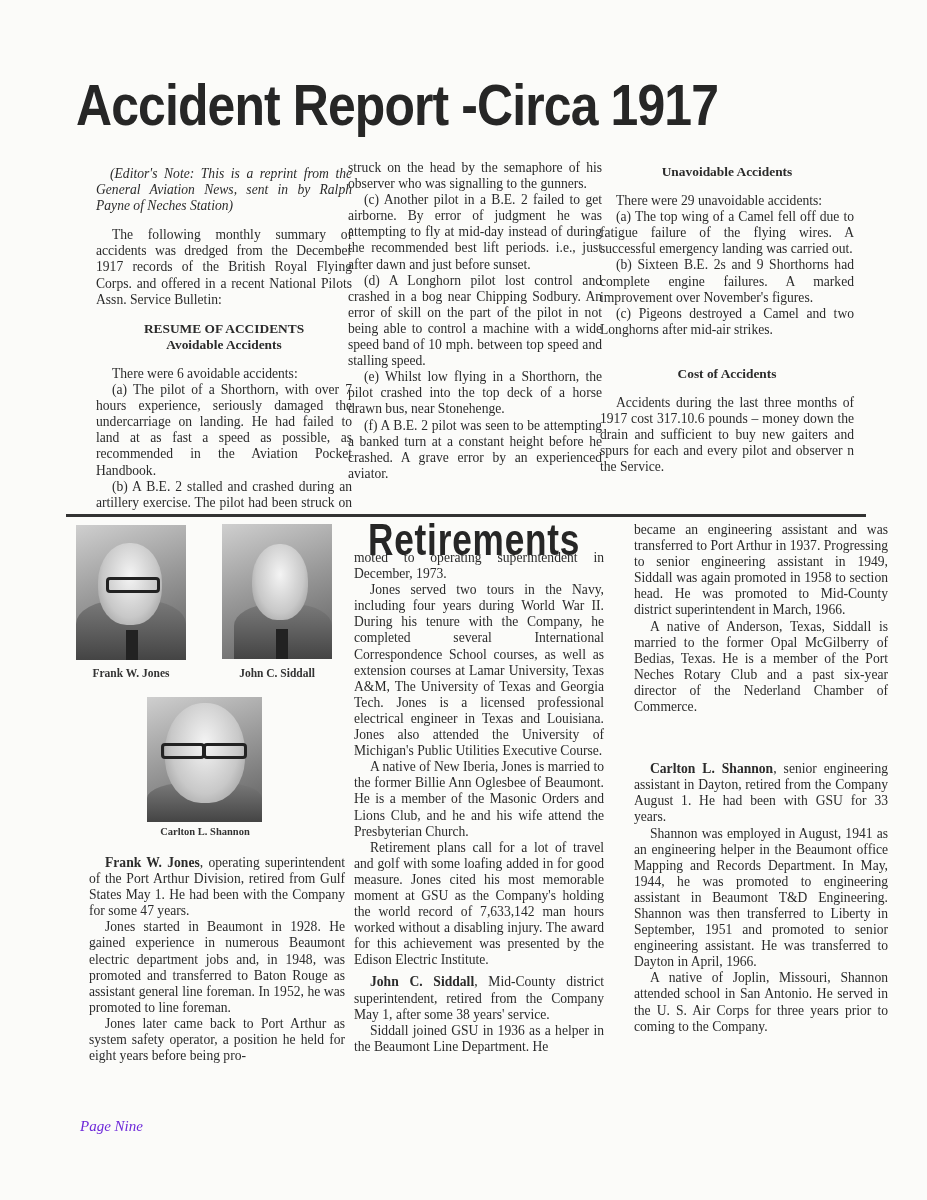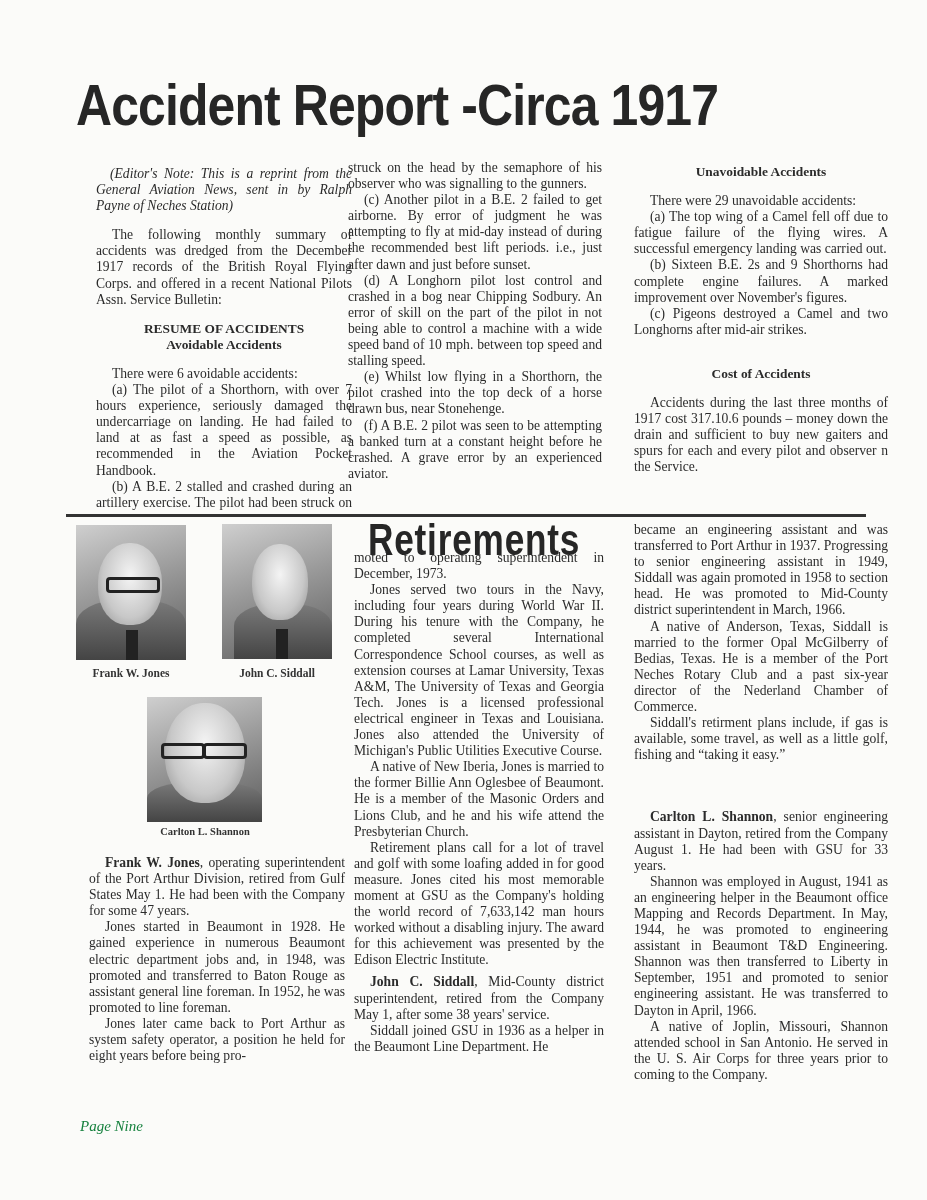--- a/index.html
+++ b/index.html
@@ -38,21 +38,21 @@
   .photo .glasses { position: absolute; height: 10px; border: 3px solid #222; border-radius: 4px; }
   .caption {
     position: absolute; font-weight: bold; font-size: 11.5px; color: #333; text-align: center;
   }
   .ret-title {
     position: absolute; left: 368px; top: 518px; margin: 0;
     font-family: "Liberation Sans", "DejaVu Sans", sans-serif; font-weight: bold;
     font-size: 44px; color: #262626; letter-spacing: 1px; line-height: 1;
     transform: scaleX(0.8); transform-origin: left top; white-space: nowrap;
   }
-  .footer { position: absolute; left: 80px; top: 1118px; font-style: italic; font-size: 15px; color: #15803d; }
+  .footer { position: absolute; left: 80px; top: 1118px; font-style: italic; font-size: 15px; color: #6d28d9; }
 </style>
 </head>
 <body>
 
 <h1 class="title">Accident Report -Circa 1917</h1>
 
 <div class="col" style="left:96px; top:166px; width:256px;">
   <p class="editor noind" style="text-indent:14px">(Editor's Note: This is a reprint from the General Aviation News, sent in by Ralph Payne of Neches Station)</p>
   <div class="gap"></div>
   <p>The following monthly summary of accidents was dredged from the December 1917 records of the British Royal Flying Corps. and offered in a recent National Pilots Assn. Service Bulletin:</p>
@@ -66,21 +66,21 @@
 </div>
 
 <div class="col" style="left:348px; top:160px; width:254px;">
   <p class="noind">struck on the head by the semaphore of his observer who was signalling to the gunners.</p>
   <p>(c) Another pilot in a B.E. 2 failed to get airborne. By error of judgment he was attempting to fly at mid-day instead of during the recommended best lift periods. i.e., just after dawn and just before sunset.</p>
   <p>(d) A Longhorn pilot lost control and crashed in a bog near Chipping Sodbury. An error of skill on the part of the pilot in not being able to control a machine with a wide speed band of 10 mph. between top speed and stalling speed.</p>
   <p>(e) Whilst low flying in a Shorthorn, the pilot crashed into the top deck of a horse drawn bus, near Stonehenge.</p>
   <p>(f) A B.E. 2 pilot was seen to be attempting a banked turn at a constant height before he crashed. A grave error by an experienced aviator.</p>
 </div>
 
-<div class="col" style="left:634px; top:164px; width:254px;font-family:Liberation Serif, serif;">
+<div class="col" style="left:600px; top:164px; width:254px;font-family:Liberation Serif, serif;">
   <p class="sub">Unavoidable Accidents</p>
   <div class="gap"></div>
   <p>There were 29 unavoidable accidents:</p>
   <p>(a) The top wing of a Camel fell off due to fatigue failure of the flying wires. A successful emergency landing was carried out.</p>
   <p>(b) Sixteen B.E. 2s and 9 Shorthorns had complete engine failures. A marked improvement over November's figures.</p>
   <p>(c) Pigeons destroyed a Camel and two Longhorns after mid-air strikes.</p>
   <div class="gap" style="height:28px"></div>
   <p class="sub">Cost of Accidents</p>
   <div class="gap"></div>
   <p>Accidents during the last three months of 1917 cost 317.10.6 pounds – money down the drain and sufficient to buy new gaiters and spurs for each and every pilot and observer n the Service.</p>
@@ -125,20 +125,19 @@
   <p>A native of New Iberia, Jones is married to the former Billie Ann Oglesbee of Beaumont. He is a member of the Masonic Orders and Lions Club, and he and his wife attend the Presbyterian Church.</p>
   <p>Retirement plans call for a lot of travel and golf with some loafing added in for good measure. Jones cited his most memorable moment at GSU as the Company's holding the world record of 7,633,142 man hours worked without a disabling injury. The award for this achievement was presented by the Edison Electric Institute.</p>
   <div class="gapsm"></div>
   <p><b>John C. Siddall</b><span>, Mid-County district superintendent, retired from the Company May 1, after some 38 years' service.</span></p>
   <p>Siddall joined GSU in 1936 as a helper in the Beaumont Line Department. He</p>
 </div>
 
 <div class="col" style="left:618px; top:522px; width:254px;margin-left:16px;">
   <p class="noind">became an engineering assistant and was transferred to Port Arthur in 1937. Progressing to senior engineering assistant in 1949, Siddall was again promoted in 1958 to section head. He was promoted to Mid-County district superintendent in March, 1966.</p>
   <p>A native of Anderson, Texas, Siddall is married to the former Opal McGilberry of Bedias, Texas. He is a member of the Port Neches Rotary Club and a past six-year director of the Nederland Chamber of Commerce.</p>
-  <p>Siddall's retirment plans include, if gas is available, some travel, as well as a little golf, fishing and “taking it easy.”</p>
   <div class="gap" style="height:46px"></div>
   <p><b>Carlton L. Shannon</b><span>, senior engineering assistant in Dayton, retired from the Company August 1. He had been with GSU for 33 years.</span></p>
   <p>Shannon was employed in August, 1941 as an engineering helper in the Beaumont office Mapping and Records Department. In May, 1944, he was promoted to engineering assistant in Beaumont T&amp;D Engineering. Shannon was then transferred to Liberty in September, 1951 and promoted to senior engineering assistant. He was transferred to Dayton in April, 1966.</p>
   <p>A native of Joplin, Missouri, Shannon attended school in San Antonio. He served in the U. S. Air Corps for three years prior to coming to the Company.</p>
 </div>
 
 <div class="footer">Page Nine</div>
 
 </body></html>

